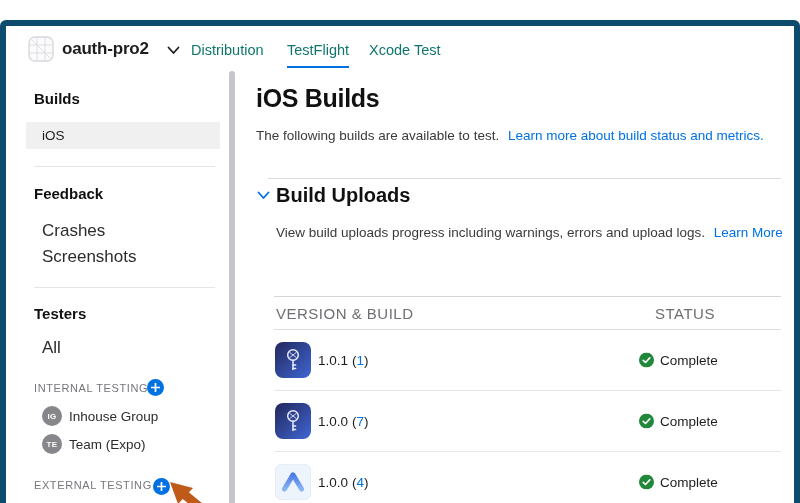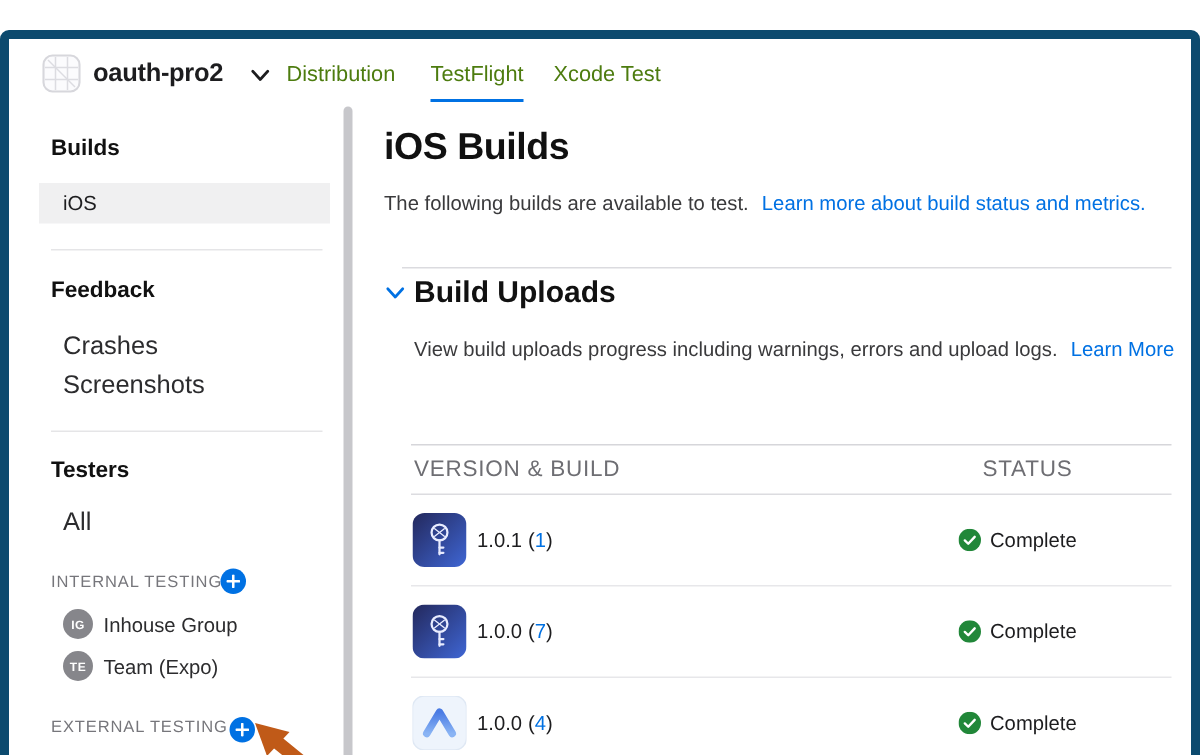--- a/index.html
+++ b/index.html
@@ -8,21 +8,21 @@
     position:relative;width:800px;height:503px;background:#fff;
     border:6px solid #0c4a6e;border-radius:6px;overflow:hidden;
     font-family:"Liberation Sans","DejaVu Sans",sans-serif;color:#1d1d1f;margin-top:20px;
   }
   .abs{position:absolute;}
   .layer{position:absolute;inset:0;}
 
   
   .app-title{left:56px;top:13px;font-size:17px;font-weight:700;letter-spacing:-.2px;}
   .hdr-chevron{left:161px;top:20px;}
-  .tab{top:13px;height:29px;font-size:14.5px;color:#4d7c0f;cursor:pointer;line-height:22px;}
+  .tab{top:13px;height:29px;font-size:14.5px;color:#0f766e;cursor:pointer;line-height:22px;}
   .tab.active{border-bottom:2.5px solid #0071e3;font-weight:400;}
   .tab-distribution{left:185px;}
   .tab-testflight{left:281px;}
   .tab-xcode{left:363px;}
 
   
   .side-h{left:28px;font-size:15px;font-weight:700;color:#111;}
   .side-item{left:36px;font-size:17px;color:#2c2c2e;cursor:pointer;}
   .ios-selected{left:20px;top:96px;width:194px;height:27px;background:#f0f0f1;border-radius:0;
     display:flex;align-items:center;padding-left:16px;font-size:13.5px;color:#1d1d1f;cursor:pointer;}

